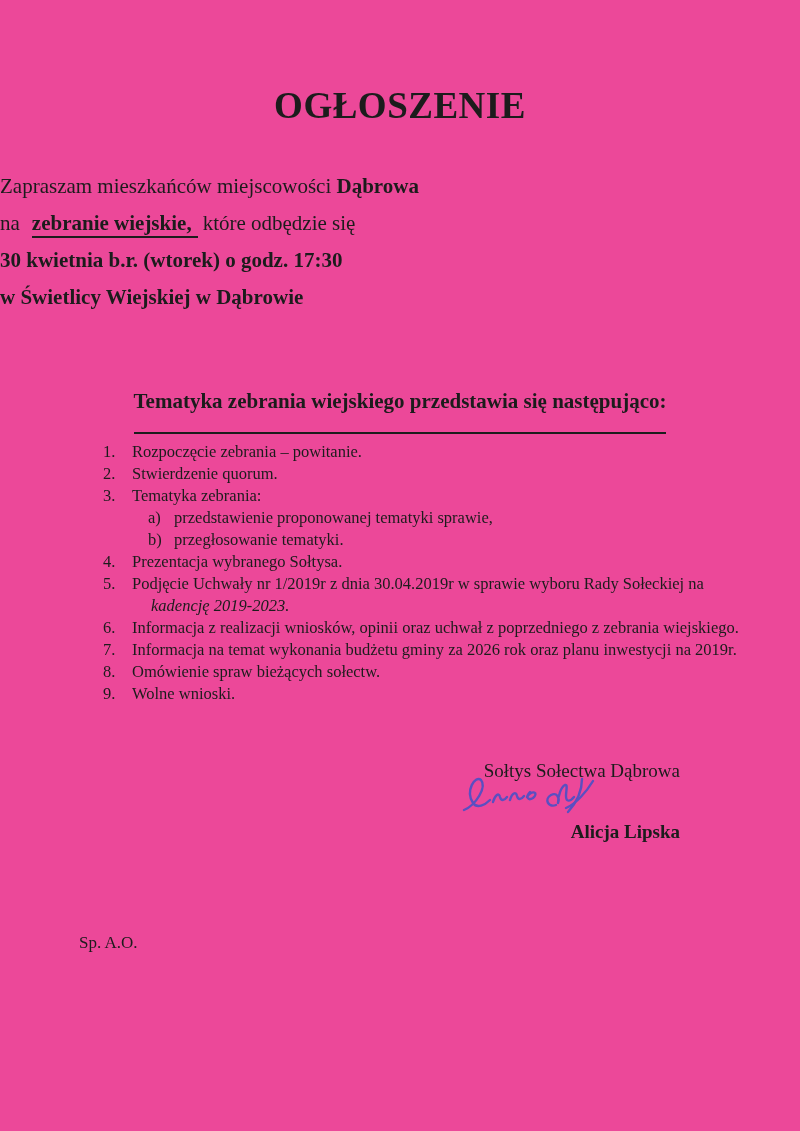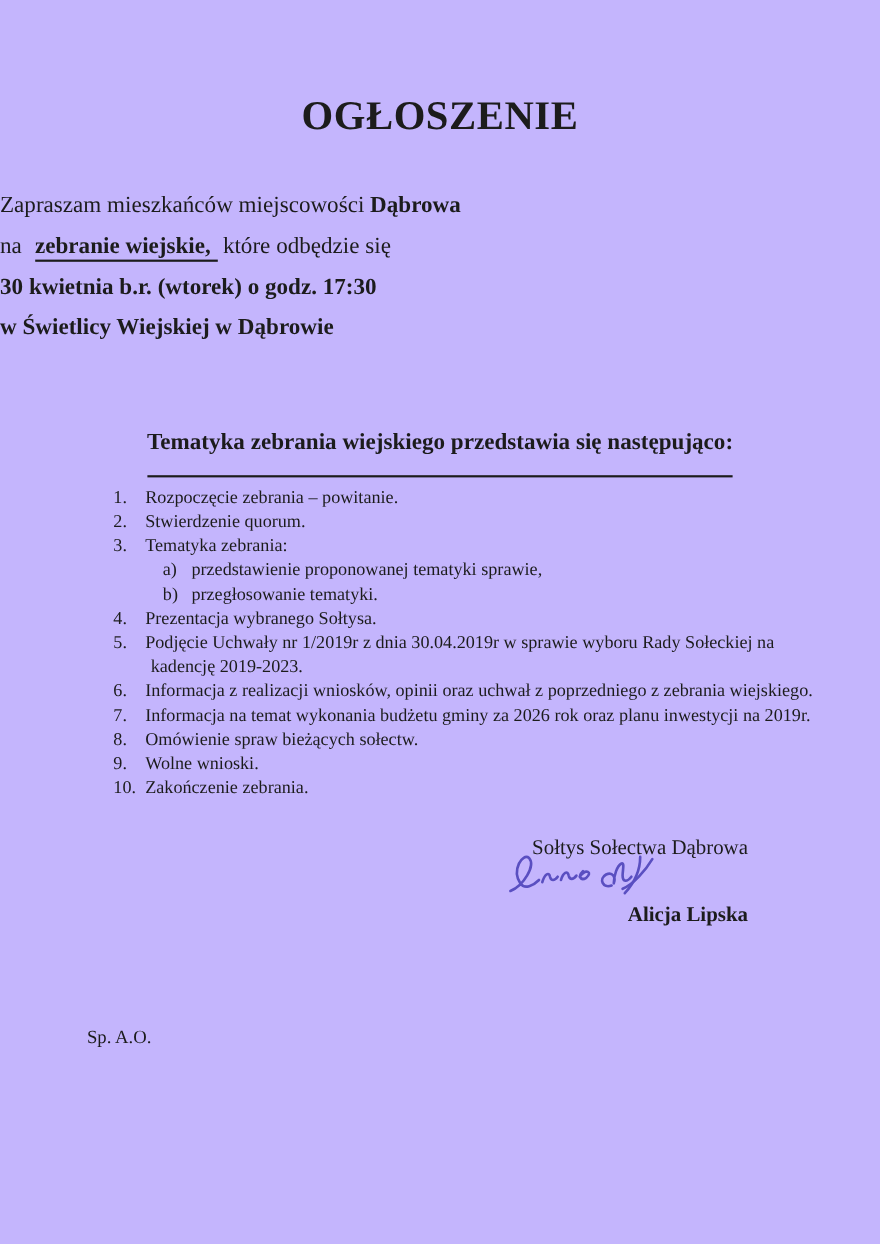--- a/index.html
+++ b/index.html
@@ -1,18 +1,18 @@
 <!DOCTYPE html>
 <html><head>
 <meta charset="utf-8">
 <style>
   html,body { margin:0; padding:0; background:#e8e8e8; }
   .page {
     position:relative; width:800px; height:1131px; margin:0 auto;
-    background:#c4b5fd; color:#1c1c1c;
+    background:#ec4899; color:#1c1c1c;
     font-family:"Liberation Serif", serif; overflow:hidden;
   }
   .doc-title {
     position:absolute; top:84px; left:0; right:0;
     text-align:center; font-size:37px; font-weight:700; letter-spacing:.5px;
   }
   .intro { position:absolute; top:168px; left:0; right:0; font-size:21px; }
   .intro .line { height:37px; line-height:37px; }
   .b { font-weight:700; }
   .uline { border-bottom:2px solid #1c1c1c; padding-bottom:1px; padding-right:6px; }
@@ -20,21 +20,21 @@
   .gap-s { margin-left:5px; }
   .agenda-heading {
     position:absolute; top:389px; left:0; right:0;
     text-align:center; font-size:21px; font-weight:700;
   }
   .agenda-heading .hu { border-bottom:2px solid #1c1c1c; padding-bottom:19px; }
   .agenda { position:absolute; left:103px; top:441px; width:650px; font-size:16.5px; }
   .row { position:relative; padding-left:29px; line-height:22px; white-space:nowrap; }
   .row .num { position:absolute; left:0; top:0; }
   .row.sub { margin-left:45px; padding-left:26px; }
-  .row .wrap2 { margin-left:5px; white-space:nowrap; }
+  .row .wrap2 { margin-left:19px; white-space:nowrap;font-style:italic; }
   .sig { position:absolute; left:430px; top:758px; width:250px; text-align:right; font-size:19px; }
   .sig .role { line-height:25px; }
   .sig .name { line-height:25px; margin-top:36px;font-weight:bold; }
   .sig .ink {
     position:absolute; left:26px; top:16px; width:156px; height:48px; z-index:2;
     pointer-events:none;
   }
   .footer-ref { position:absolute; left:79px; top:933px; font-size:17px; }
 </style>
 </head>
@@ -60,21 +60,20 @@
     <div class="row"><span class="num">2.</span><span>Stwierdzenie quorum.</span></div>
     <div class="row"><span class="num">3.</span><span>Tematyka zebrania:</span></div>
     <div class="row sub"><span class="num">a)</span><span>przedstawienie proponowanej tematyki sprawie,</span></div>
     <div class="row sub"><span class="num">b)</span><span>przegłosowanie tematyki.</span></div>
     <div class="row"><span class="num">4.</span><span>Prezentacja wybranego Sołtysa.</span></div>
     <div class="row"><span class="num">5.</span><span>Podjęcie Uchwały nr 1/2019r z dnia 30.04.2019r w sprawie wyboru Rady Sołeckiej na</span><div class="wrap2">kadencję 2019-2023.</div></div>
     <div class="row"><span class="num">6.</span><span>Informacja z realizacji wniosków, opinii oraz uchwał z poprzedniego z zebrania wiejskiego.</span></div>
     <div class="row"><span class="num">7.</span><span>Informacja na temat wykonania budżetu gminy za 2026 rok oraz planu inwestycji na 2019r.</span></div>
     <div class="row"><span class="num">8.</span><span>Omówienie spraw bieżących sołectw.</span></div>
     <div class="row"><span class="num">9.</span><span>Wolne wnioski.</span></div>
-    <div class="row"><span class="num">10.</span><span>Zakończenie zebrania.</span></div>
   </div>
 
   <div class="sig">
     <div class="role">Sołtys Sołectwa Dąbrowa</div>
     <svg class="ink" viewBox="0 0 156 48" fill="none">
       <g stroke-width="2.4" stroke-linecap="round" stroke-linejoin="round" fill="none">
         <path d="M8,36 C20,31 31,13 25,6 C19,1 9,17 17,29 C21,35 29,31 34,26" stroke="#5a4fc1"></path>
         <path d="M37,28 C39,21 43,18 44,23 C45,27 48,27 51,23" stroke="#5a4fc1"></path>
         <path d="M54,26 C56,19 60,17 61,22 C62,26 65,26 68,22" stroke="#5a4fc1"></path>
         <path d="M71,23 C77,15 83,19 77,24 C72,27 69,23 74,18" stroke="#5a4fc1"></path>

